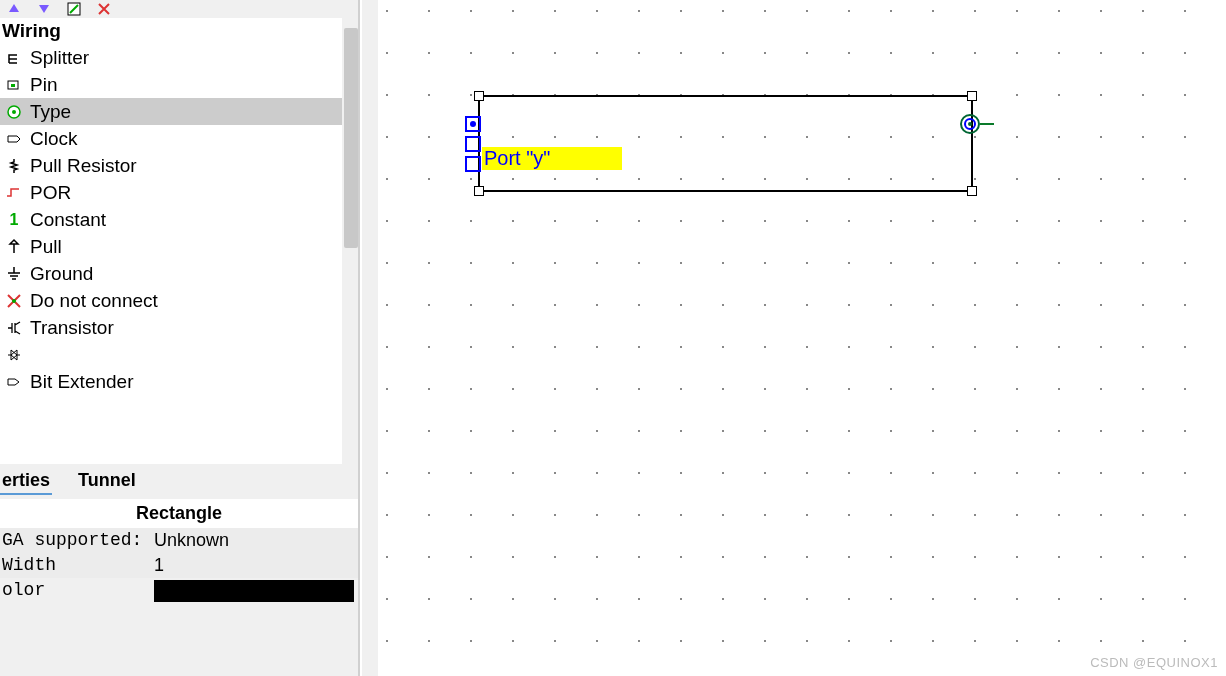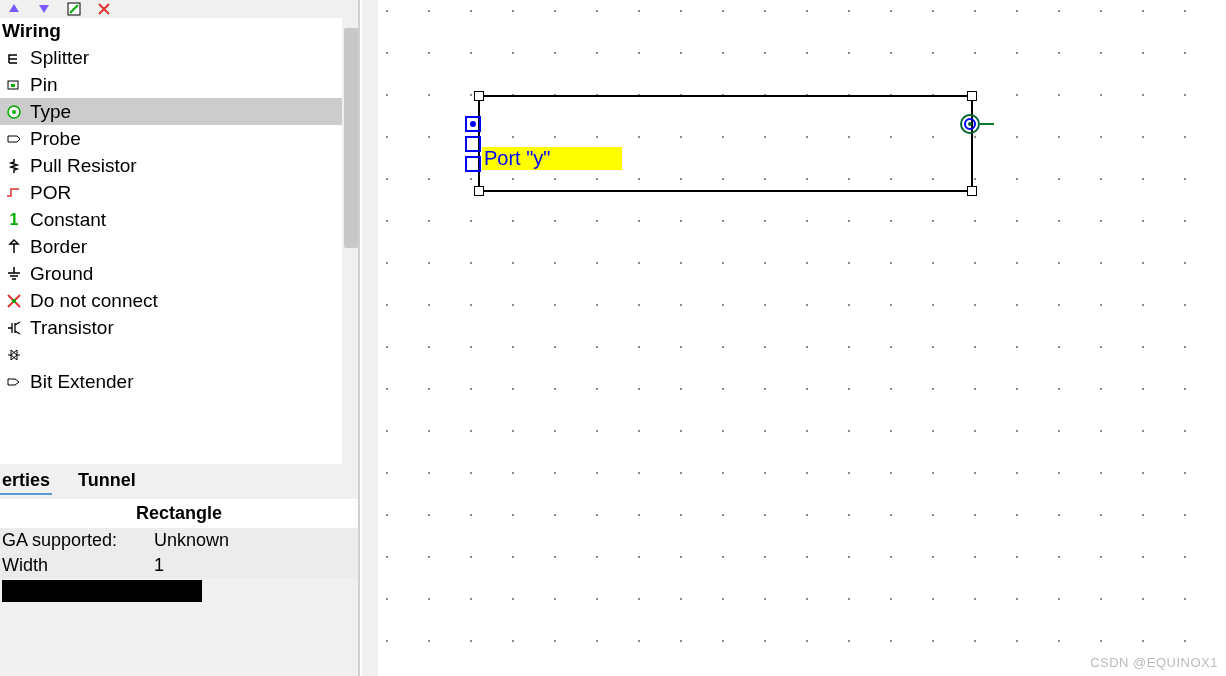--- a/index.html
+++ b/index.html
@@ -94,21 +94,21 @@
       font-size: 18px;
       padding: 4px 0;
       background: #fff;
     }
     .prop-row {
       display: flex;
       padding: 2px 2px;
       font-size: 18px;
     }
     .prop-row.alt { background: #ececec; }
-    .prop-key { width: 152px; }
+    .prop-key { width: 152px; font-family: Liberation Mono, monospace; }
     .prop-val { flex: 1; }
     .color-swatch {
       background: #000;
       width: 200px;
       height: 22px;
       display: inline-block;
     }
     .canvas {
       position: absolute;
       left: 362px;
@@ -213,21 +213,21 @@
           </svg>
         </span>
       <span>Type</span>
     </div>
     <div class="list-item">
       <span class="list-icon">
           <svg width="18" height="18">
             <path d="M3 6 L12 6 L15 9 L12 12 L3 12 Z" fill="#fff" stroke="#000"></path>
           </svg>
         </span>
-      <span>Probe</span>
+      <span>Clock</span>
     </div>
     <div class="list-item">
       <span class="list-icon">
           <svg width="18" height="18">
             <path d="M9 2 L9 5 L6 6 L12 8 L6 10 L12 12 L9 13 L9 16" fill="none" stroke="#000" stroke-width="1.5"></path>
           </svg>
         </span>
       <span>Pull Resistor</span>
     </div>
     <div class="list-item">
@@ -243,21 +243,21 @@
           <span style="color:#0a0;font-weight:bold;font-size:16px">1</span>
         </span>
       <span>Constant</span>
     </div>
     <div class="list-item">
       <span class="list-icon">
           <svg width="18" height="18">
             <path d="M9 15 L9 6 M5 6 L13 6 L9 2 Z" fill="none" stroke="#000" stroke-width="1.5"></path>
           </svg>
         </span>
-      <span>Border</span>
+      <span>Pull</span>
     </div>
     <div class="list-item">
       <span class="list-icon">
           <svg width="18" height="18">
             <path d="M9 2 L9 8 M3 8 L15 8 M5 11 L13 11 M7 14 L11 14" stroke="#000" stroke-width="1.5"></path>
           </svg>
         </span>
       <span>Ground</span>
     </div>
     <div class="list-item">
@@ -307,20 +307,21 @@
   <div id="prop-rows">
       <div class="prop-row alt">
         <div class="prop-key">GA supported:</div>
         <div class="prop-val">Unknown</div>
       </div>
       <div class="prop-row alt">
         <div class="prop-key">Width</div>
         <div class="prop-val">1</div>
       </div>
       <div class="prop-row">
+        <div class="prop-key">olor</div>
         <div class="prop-val"><span class="color-swatch" style="background: rgb(0, 0, 0);"></span></div>
       </div>
     </div>
 </div>
 
 <div class="canvas">
   <div class="canvas-scroll-left"></div>
   <div id="dotgrid">
       <div class="dot" style="left: 24px; top: 10px;"></div>
       <div class="dot" style="left: 66px; top: 10px;"></div>

